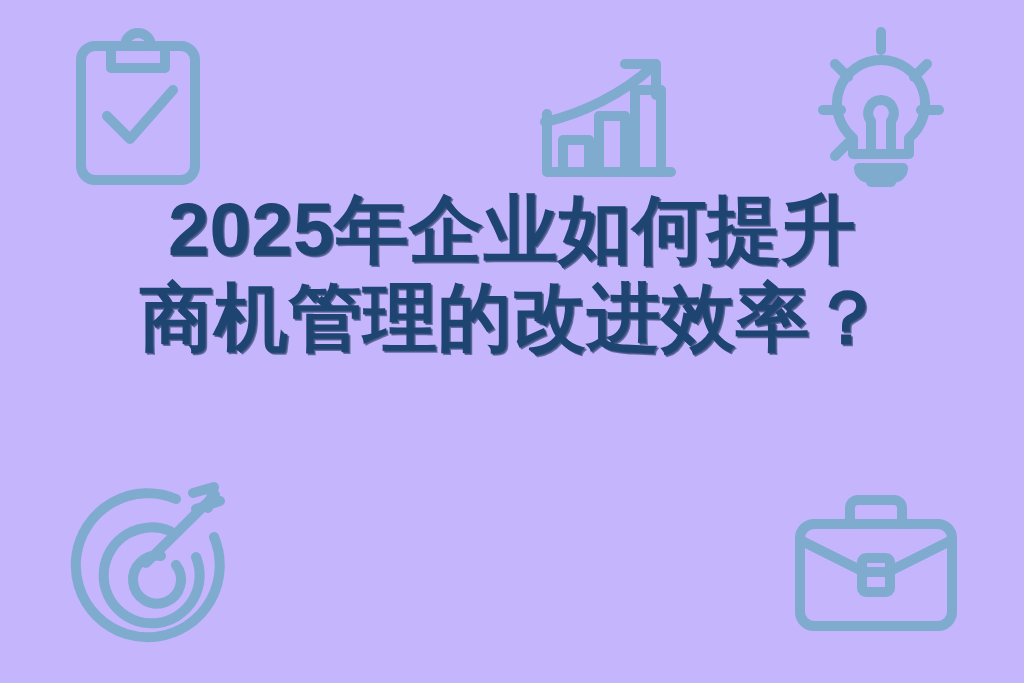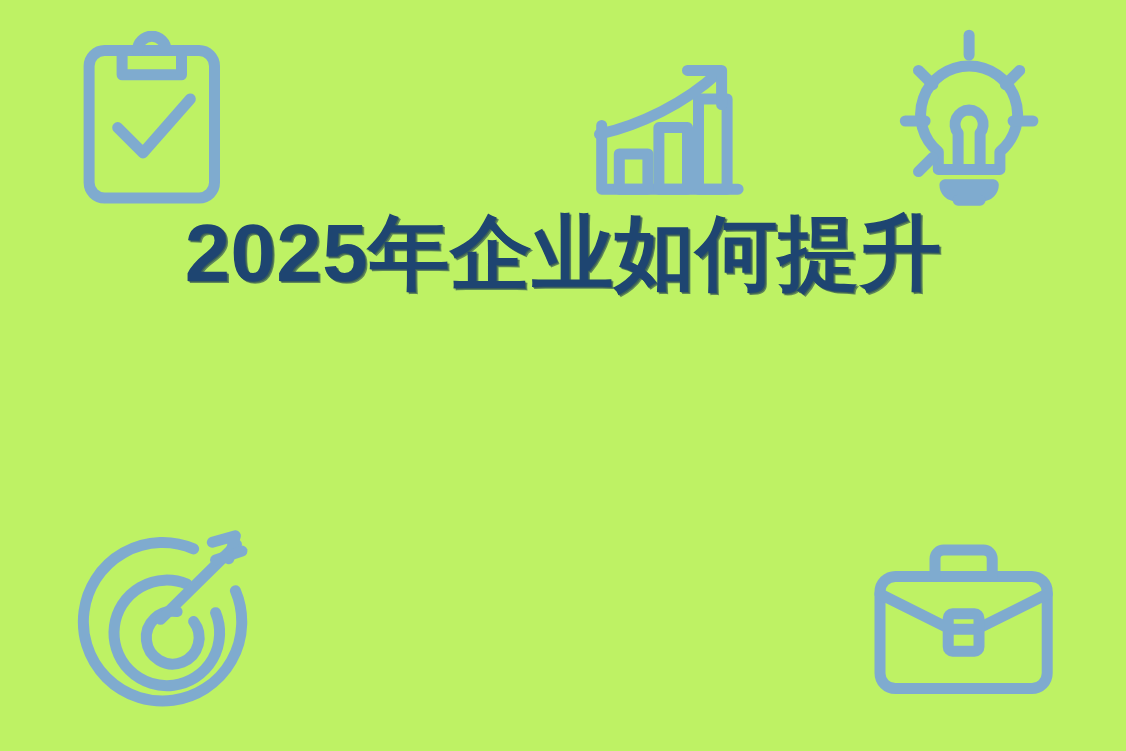--- a/index.html
+++ b/index.html
@@ -13,21 +13,21 @@
 
   body {
     font-family:"Liberation Sans","DejaVu Sans",sans-serif;
     background:#dbebfa;
   }
 
   #cover {
     position:relative;
     width:1024px;
     height:683px;
-    background:#bef264;
+    background:#c4b5fd;
     overflow:hidden;
   }
 
   
   .deco {
     position:absolute;
     display:block;
   }
   .deco svg { display:block; width:100%; height:100%; }
   .deco svg * {
@@ -124,15 +124,16 @@
     <svg viewBox="0 0 172 140" aria-hidden="true">
       <rect x="10" y="30" width="152" height="102" rx="14"></rect>
       <path d="M60 30 V14 a8 8 0 0 1 8 -8 h36 a8 8 0 0 1 8 8 v16"></path>
       <path d="M10 46 L74 78 h24 L162 46"></path>
       <rect x="72" y="64" width="28" height="34" rx="4"></rect>
     </svg>
   </span>
 
   <div id="headline">
     <span class="hl-line">2025年企业如何提升</span>
+    <span class="hl-line">商机管理的改进效率？</span>
   </div>
 
 </div>
 
 </body></html>

